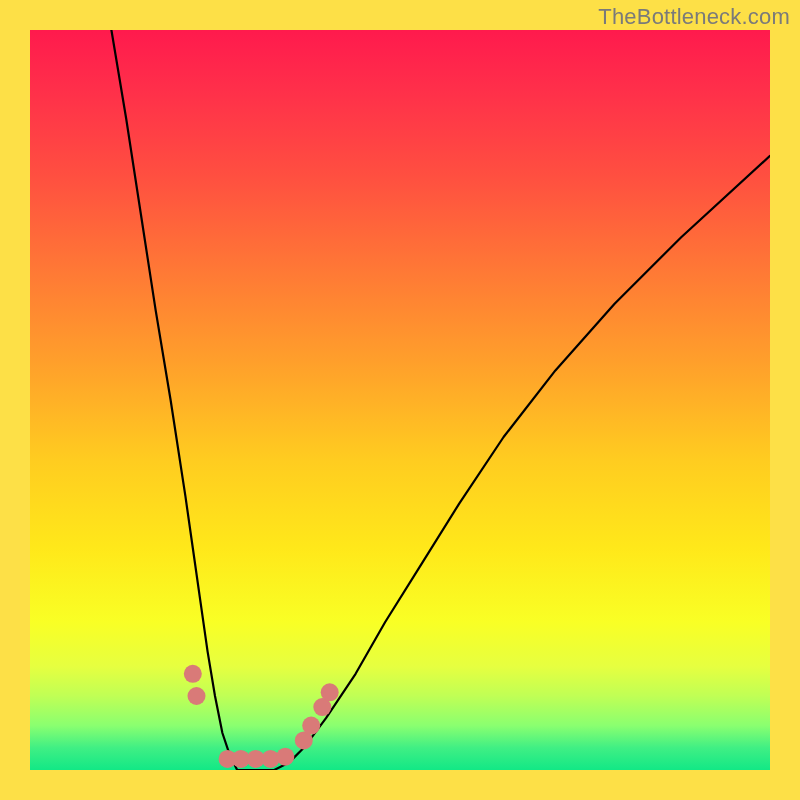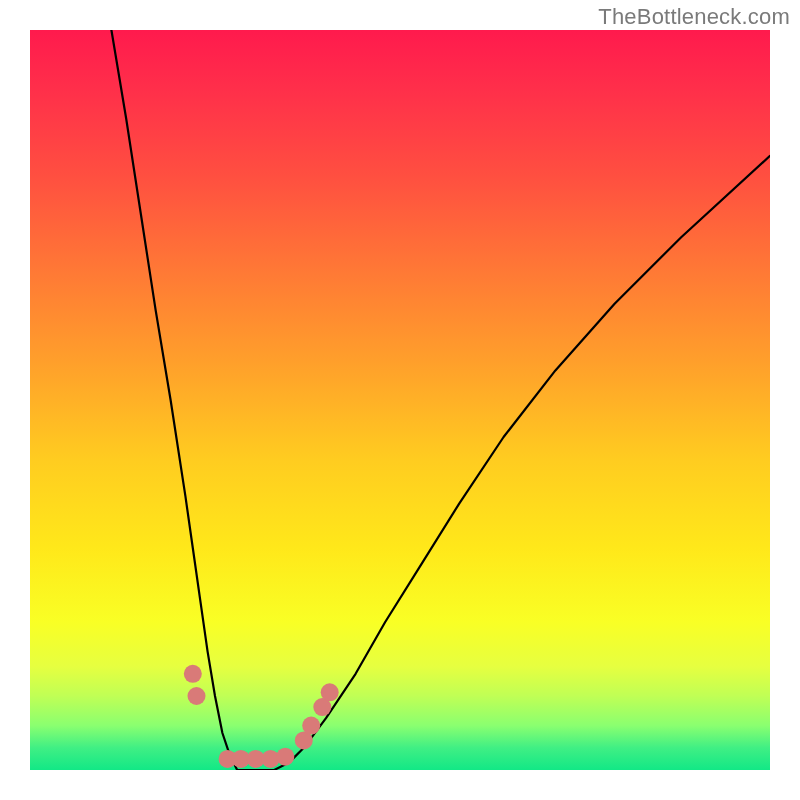--- a/index.html
+++ b/index.html
@@ -10,21 +10,21 @@
     background: #000;
     overflow: hidden;
     font-family: Arial, Helvetica, sans-serif;
   }
   .frame {
     position: absolute;
     left: 0;
     top: 0;
     width: 800px;
     height: 800px;
-    background: #ffffff;
+    background: #fde047;
   }
   .plot {
     position: absolute;
     left: 30px;
     top: 30px;
     width: 740px;
     height: 740px;
     overflow: hidden;
     
     background: linear-gradient(to bottom,

